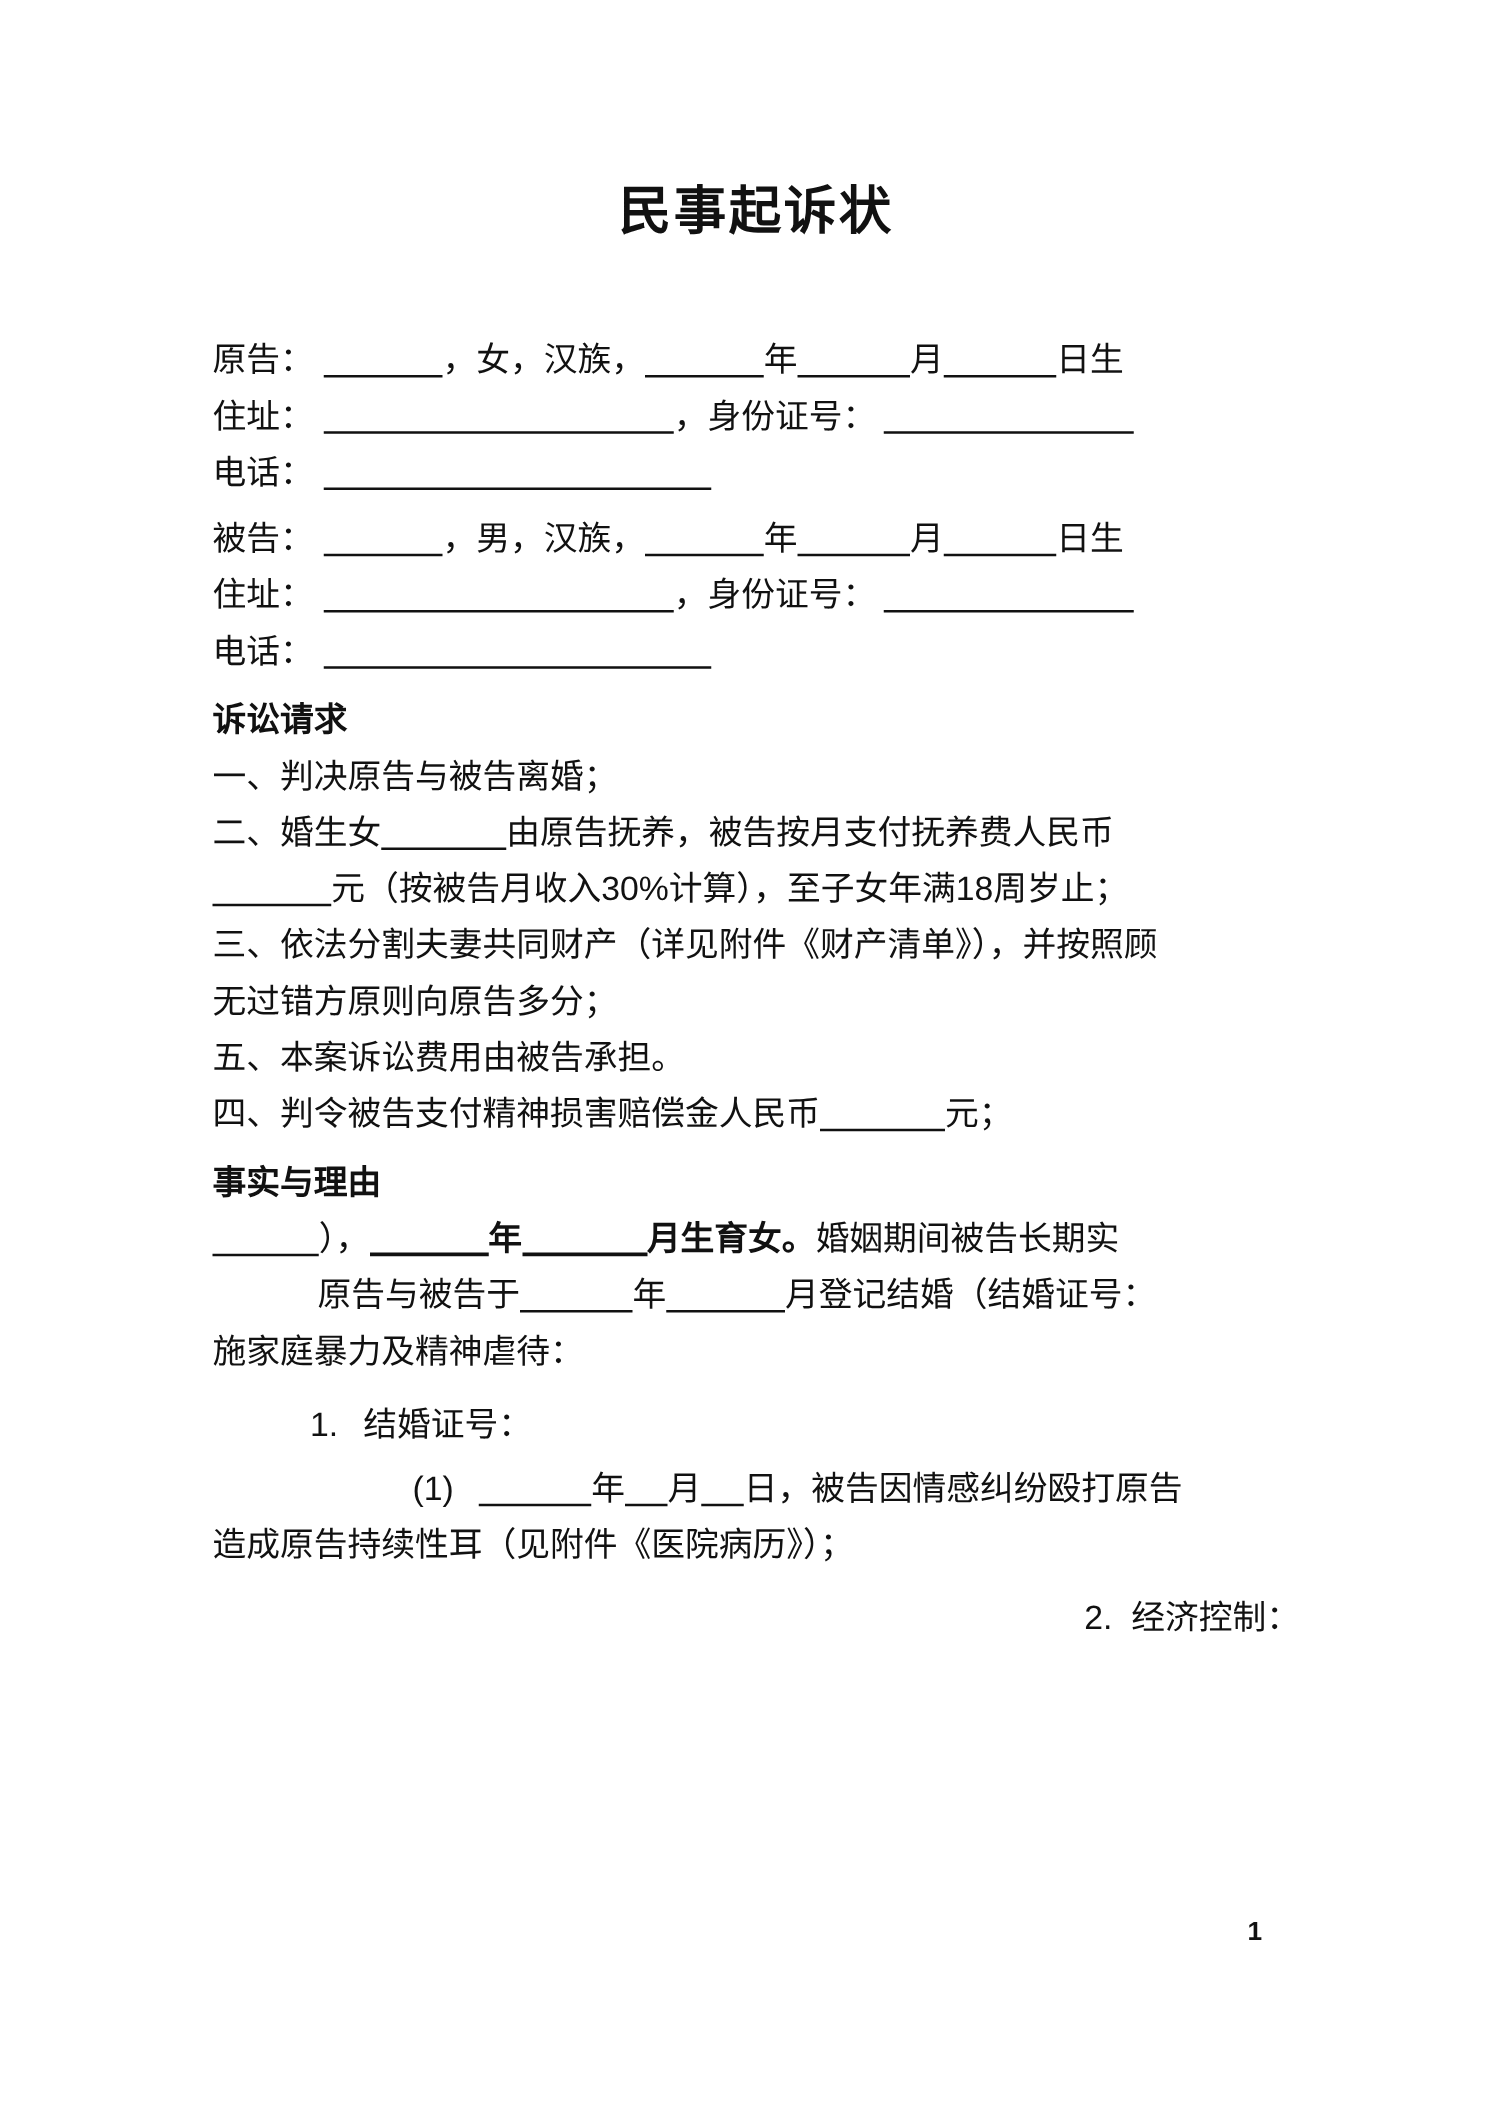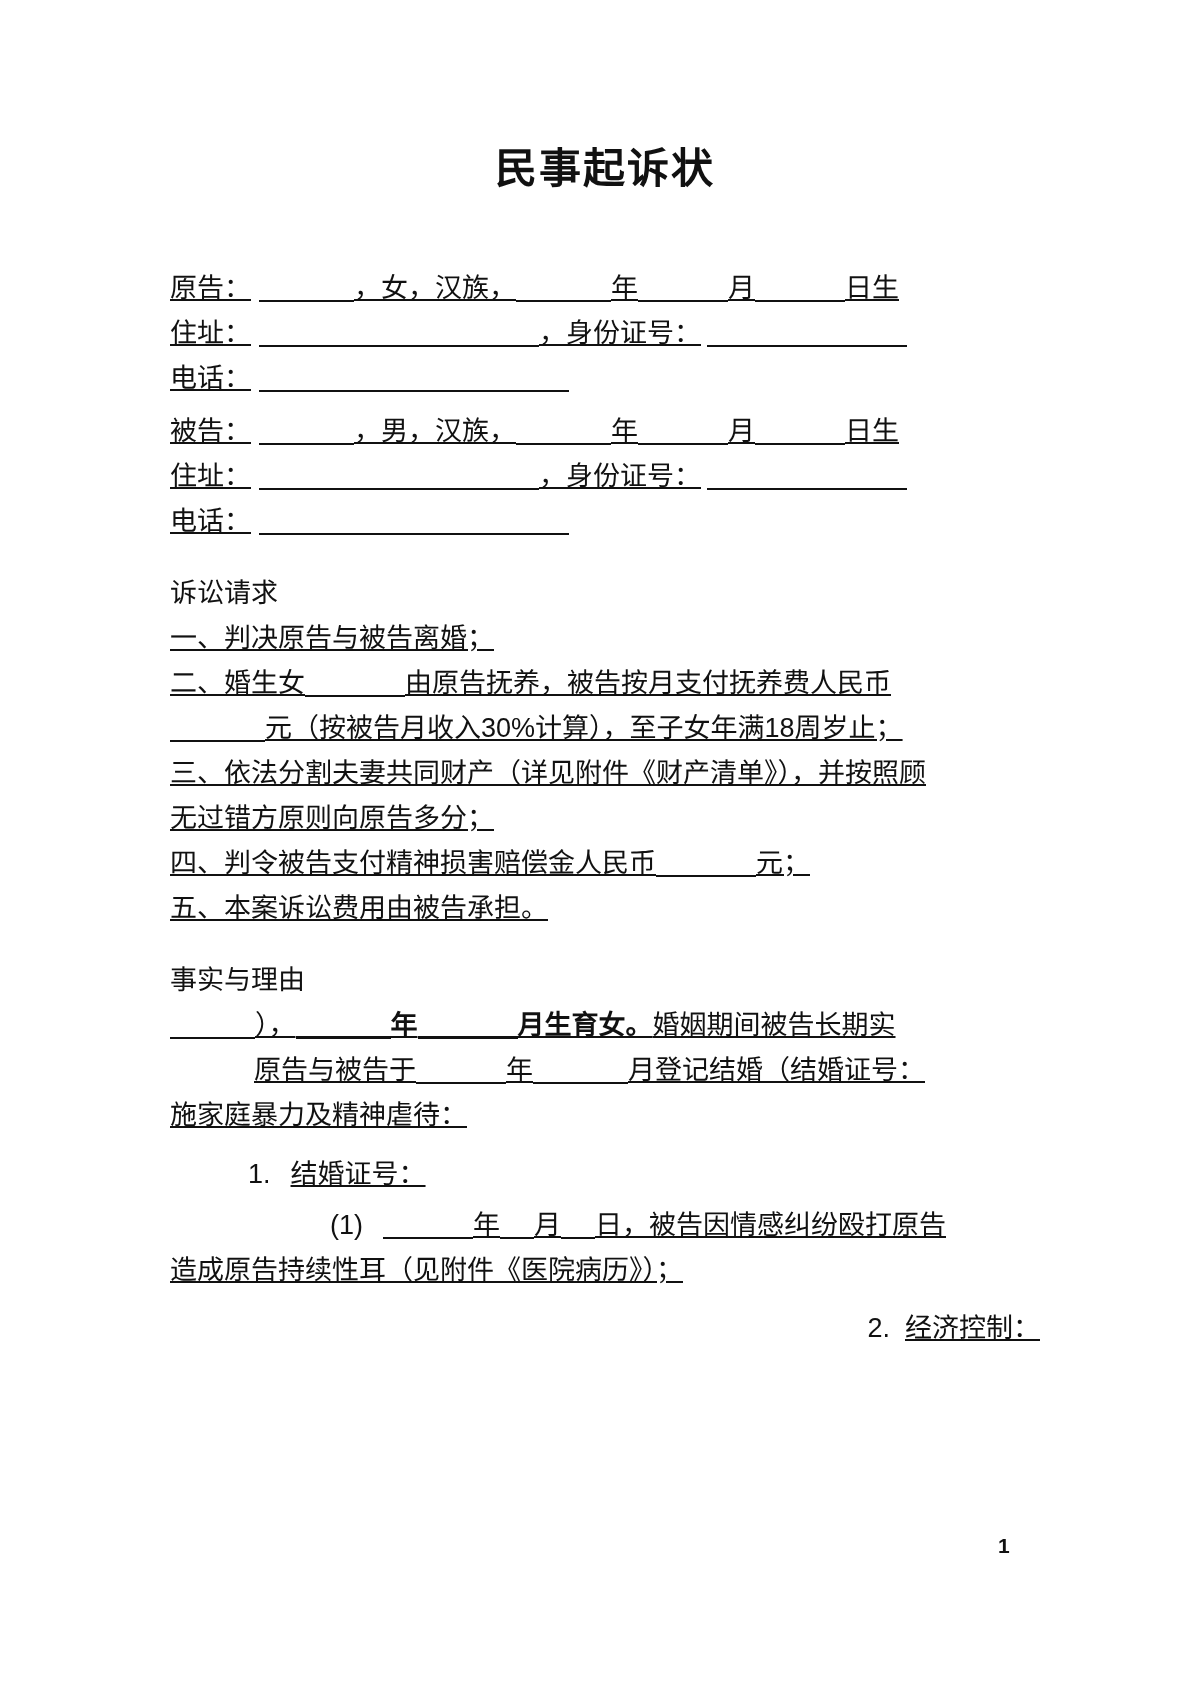--- a/index.html
+++ b/index.html
@@ -11,22 +11,22 @@
     padding:140px 150px 0 170px;
     font-family:"Liberation Sans","DejaVu Sans",sans-serif;
     color:#111111;
     font-size:27px;
     overflow:hidden;
   }
   .doc-title{
     font-size:42px;font-weight:700;line-height:58px;
     text-align:center;margin:0 0 68px 0;letter-spacing:2px;
   }
-  .ln{line-height:45px;white-space:nowrap;margin:0;text-decoration:underline;}
-  .sec-heading{font-weight:400;line-height:45px;margin:27px 0 0 0;white-space:nowrap;}
+  .ln{line-height:45px;white-space:nowrap;margin:0;}
+  .sec-heading{font-weight:700;line-height:45px;margin:10px 0 0 0;white-space:nowrap;}
   .block-def{margin-top:8px;}
   .item1-heading{margin-top:14px;margin-left:78px;}
   .sub1{margin-top:6px;}
   .sub2{margin-top:11px;}
   .item2-heading{margin-top:13px;margin-left:32px;text-align:right;}
   .indent-p{margin-left:84px;}
   .indent-sub{margin-left:160px;}
   .indent-cont{margin-left:148px;}
   .marker{display:inline-block;margin-right:20px;}
   .marker-sm{display:inline-block;margin-right:15px;}
@@ -86,24 +86,24 @@
         <span>二、婚生女</span><span class="bl w100"></span><span>由原告抚养，被告按月支付抚养费人民币</span>
       </div>
       <div class="ln">
         <span class="bl w95"></span><span>元（按被告月收入30%计算），至子女年满18周岁止；</span>
       </div>
     </div>
     <div>
       <div class="ln">三、依法分割夫妻共同财产（详见附件《财产清单》），并按照顾</div>
       <div class="ln">无过错方原则向原告多分；</div>
     </div>
+    <div class="ln">五、本案诉讼费用由被告承担。</div>
     <div class="ln">
       <span>四、判令被告支付精神损害赔偿金人民币</span><span class="bl w100"></span><span>元；</span>
     </div>
-    <div class="ln">五、本案诉讼费用由被告承担。</div>
   </div>
 
   <div>
     <div class="sec-heading">事实与理由</div>
 
     <div>
       <div class="ln">
         <span class="bl w85"></span><span>），</span><span class="bold-seg"><span class="bl bold-bl w95"></span><span>年</span><span class="bl bold-bl w100"></span><span>月生育女。</span></span><span>婚姻期间被告长期实</span>
       </div>
       <div class="ln indent-p">

